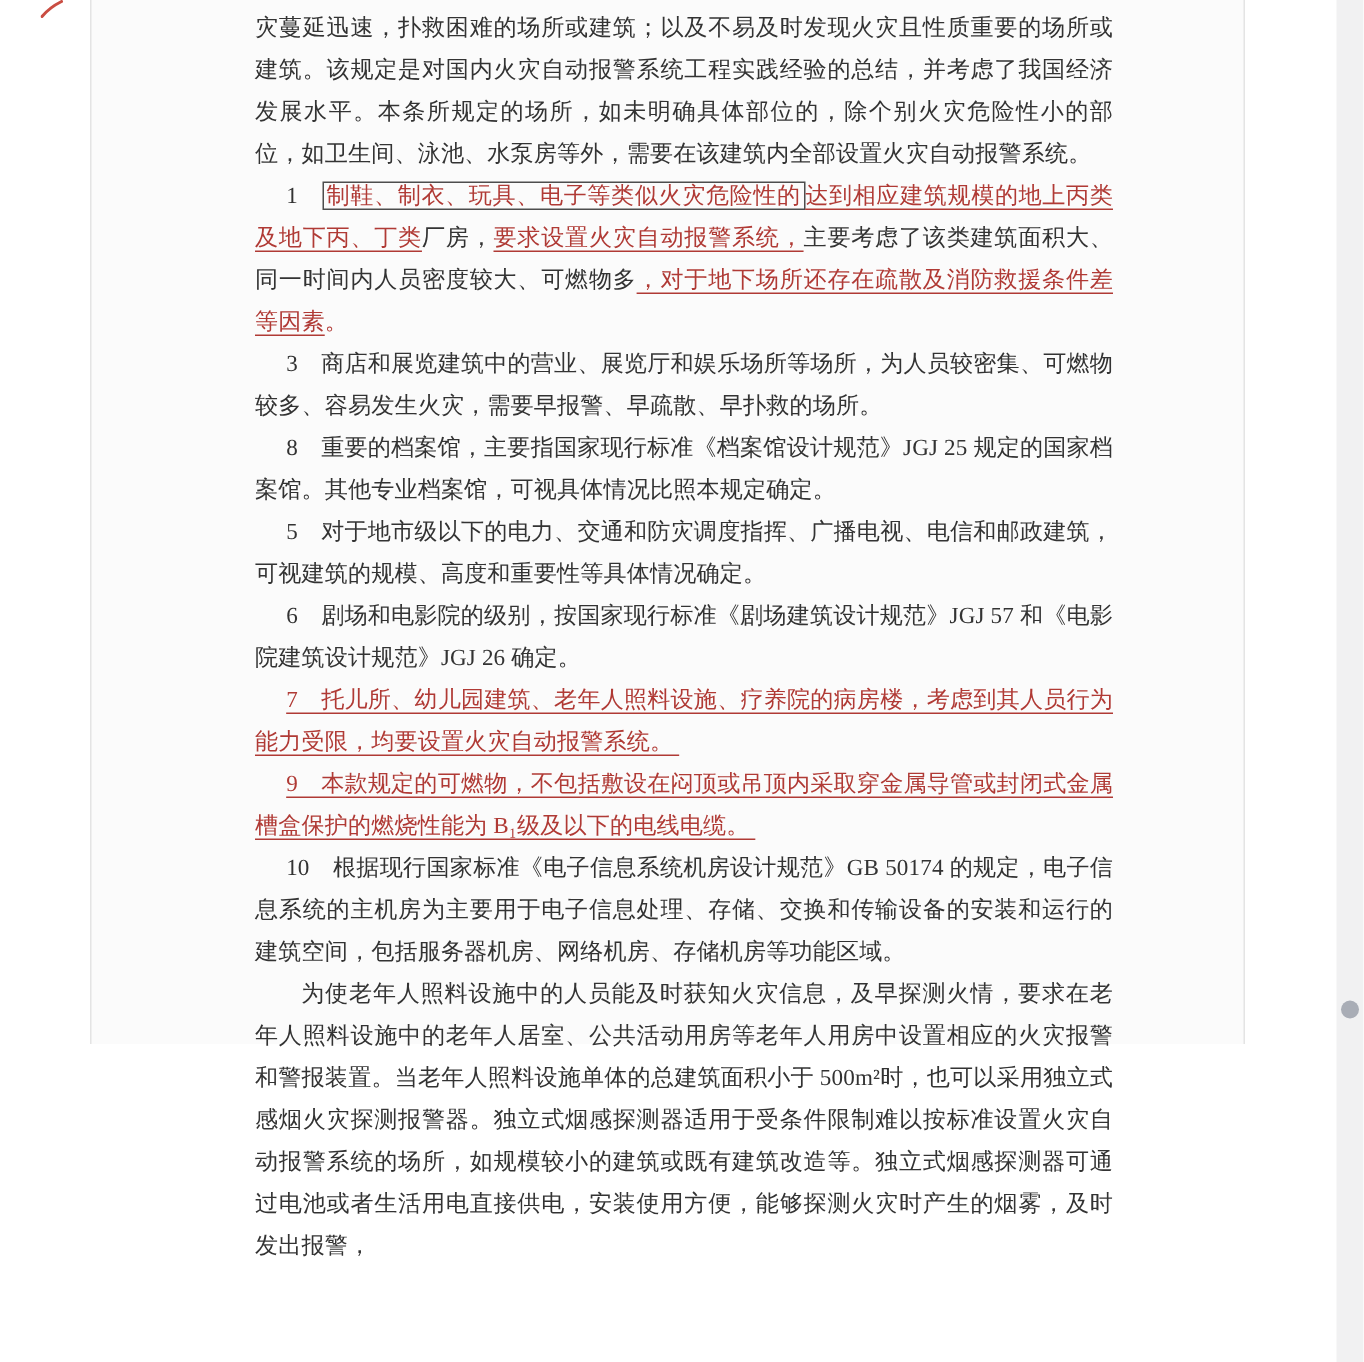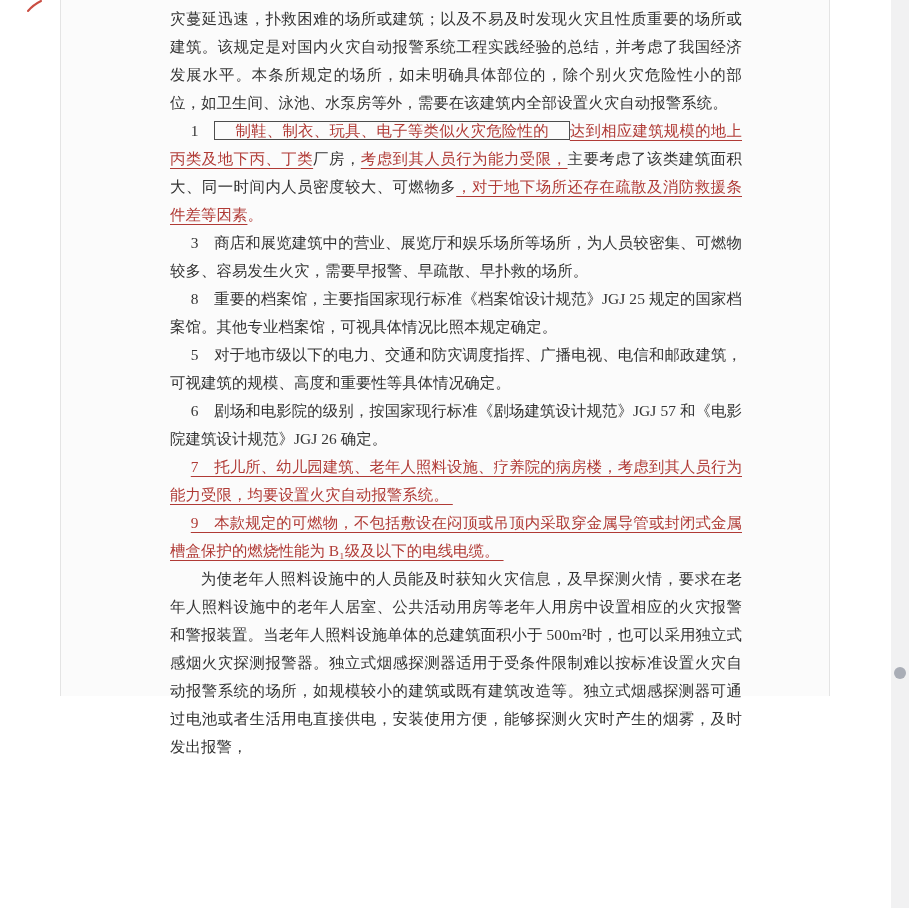--- a/index.html
+++ b/index.html
@@ -22,21 +22,21 @@
     font-size:15.4px;line-height:28px;color:var(--ink,#333333);
     text-align:justify;text-justify:inter-character;
     letter-spacing:0.1px;
   }
   p.para{margin:0;padding:0;}
   p.ind-num{text-indent:1.35em;}
   p.ind-first{text-indent:2em;}
   .run{white-space:pre-wrap;}
   .red{color:var(--red,#b03a35);}
   .ul{text-decoration:underline;text-underline-offset:3.5px;text-decoration-thickness:1px;}
-  .boxed{border:1px solid var(--boxline,#4d4d4d);padding:0 20px;}
+  .boxed{border:1px solid var(--boxline,#4d4d4d);padding:0 2px;}
   .scroll-track{
     position:absolute;right:0;top:0;width:18px;height:908px;
     background:var(--track,#f1f1f2);
   }
   .scroll-thumb{
     position:absolute;left:3px;top:667px;width:12px;height:12px;border-radius:50%;
     background:var(--thumb,#a9adb6);
   }
   .corner-mark{position:absolute;left:27px;top:0px;width:16px;height:13px;}
 </style>
@@ -48,27 +48,28 @@
   <div class="margin-col" style="left:0;width:60px;"></div>
   <div class="margin-col" style="left:831px;width:60px;"></div>
 
   <svg class="corner-mark" viewBox="0 0 16 13">
     <path d="M1 11 Q6 5 14 1" fill="none" stroke="#c43a2d" stroke-width="2" stroke-linecap="round" opacity="0.9"></path>
   </svg>
 
   <div class="page">
     <div class="textblock">
         <p class="para"><span class="run">灾蔓延迅速，扑救困难的场所或建筑；以及不易及时发现火灾且性质重要的场所或建筑。该规定是对国内火灾自动报警系统工程实践经验的总结，并考虑了我国经济发展水平。本条所规定的场所，如未明确具体部位的，除个别火灾危险性小的部位，如卫生间、泳池、水泵房等外，需要在该建筑内全部设置火灾自动报警系统。</span></p>
-        <p class="para ind-num"><span class="run">1　</span><span class="run red boxed">制鞋、制衣、玩具、电子等类似火灾危险性的</span><span class="run red ul">达到相应建筑规模的地上丙类及地下丙、丁类</span><span class="run">厂房，</span><span class="run red ul">考虑到其人员行为能力受限，</span><span class="run">主要考虑了该类建筑面积大、同一时间内人员密度较大、可燃物多</span><span class="run red ul">，对于地下场所还存在疏散及消防救援条件差等因素</span><span class="run red">。</span></p>
+        <p class="para ind-num"><span class="run">1　</span><span class="run red boxed">制鞋、制衣、玩具、电子等类似火灾危险性的</span><span class="run red ul">达到相应建筑规模的地上丙类及地下丙、丁类</span><span class="run">厂房，</span><span class="run red ul">要求设置火灾自动报警系统，</span><span class="run">主要考虑了该类建筑面积大、同一时间内人员密度较大、可燃物多</span><span class="run red ul">，对于地下场所还存在疏散及消防救援条件差等因素</span><span class="run red">。</span></p>
         <p class="para ind-num"><span class="run">3　商店和展览建筑中的营业、展览厅和娱乐场所等场所，为人员较密集、可燃物较多、容易发生火灾，需要早报警、早疏散、早扑救的场所。</span></p>
         <p class="para ind-num"><span class="run">8　重要的档案馆，主要指国家现行标准《档案馆设计规范》JGJ 25 规定的国家档案馆。其他专业档案馆，可视具体情况比照本规定确定。</span></p>
         <p class="para ind-num"><span class="run">5　对于地市级以下的电力、交通和防灾调度指挥、广播电视、电信和邮政建筑，可视建筑的规模、高度和重要性等具体情况确定。</span></p>
         <p class="para ind-num"><span class="run">6　剧场和电影院的级别，按国家现行标准《剧场建筑设计规范》JGJ 57 和《电影院建筑设计规范》JGJ 26 确定。</span></p>
         <p class="para ind-num"><span class="run red ul">7　托儿所、幼儿园建筑、老年人照料设施、疗养院的病房楼，考虑到其人员行为能力受限，均要设置火灾自动报警系统。 </span></p>
         <p class="para ind-num"><span class="run red ul">9　本款规定的可燃物，不包括敷设在闷顶或吊顶内采取穿金属导管或封闭式金属槽盒保护的燃烧性能为 B₁级及以下的电线电缆。 </span></p>
+        <p class="para ind-num"><span class="run">10　根据现行国家标准《电子信息系统机房设计规范》GB 50174 的规定，电子信息系统的主机房为主要用于电子信息处理、存储、交换和传输设备的安装和运行的建筑空间，包括服务器机房、网络机房、存储机房等功能区域。</span></p>
         <p class="para ind-first"><span class="run">为使老年人照料设施中的人员能及时获知火灾信息，及早探测火情，要求在老年人照料设施中的老年人居室、公共活动用房等老年人用房中设置相应的火灾报警和警报装置。当老年人照料设施单体的总建筑面积小于 500m²时，也可以采用独立式感烟火灾探测报警器。独立式烟感探测器适用于受条件限制难以按标准设置火灾自动报警系统的场所，如规模较小的建筑或既有建筑改造等。独立式烟感探测器可通过电池或者生活用电直接供电，安装使用方便，能够探测火灾时产生的烟雾，及时发出报警，</span></p>
       </div>
   </div>
 
   <div class="scroll-track">
     <div class="scroll-thumb"></div>
   </div>
 
 </div>
 

